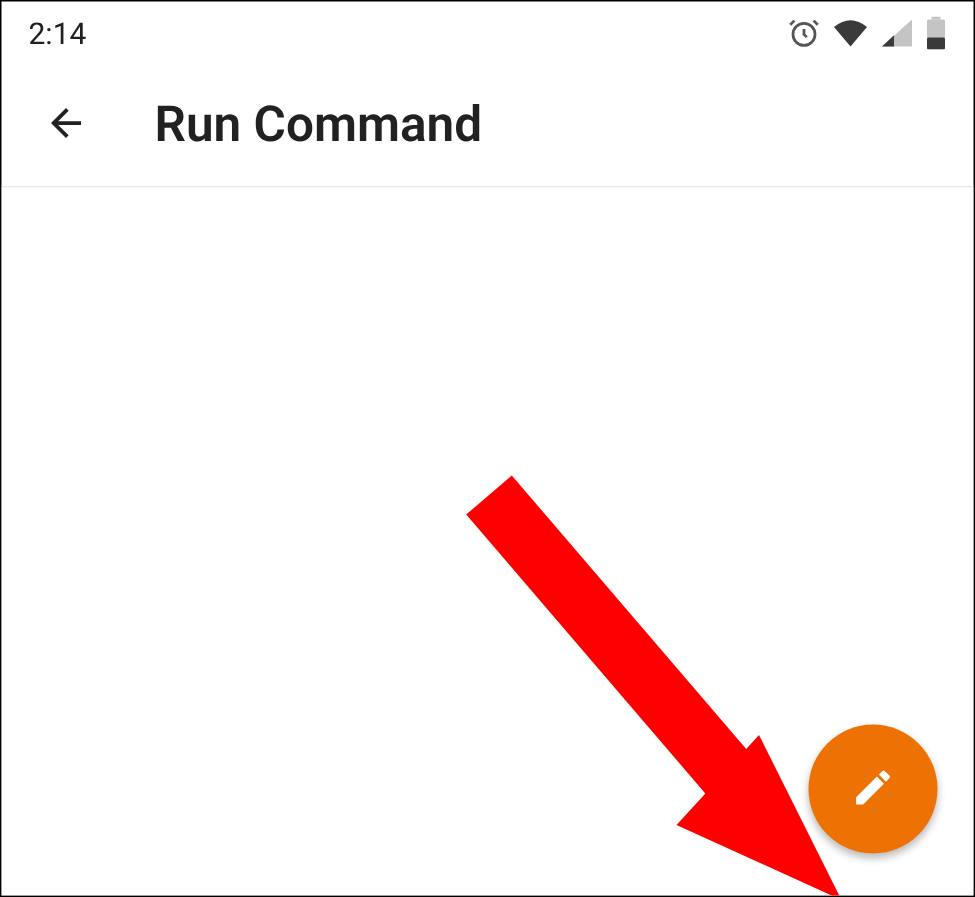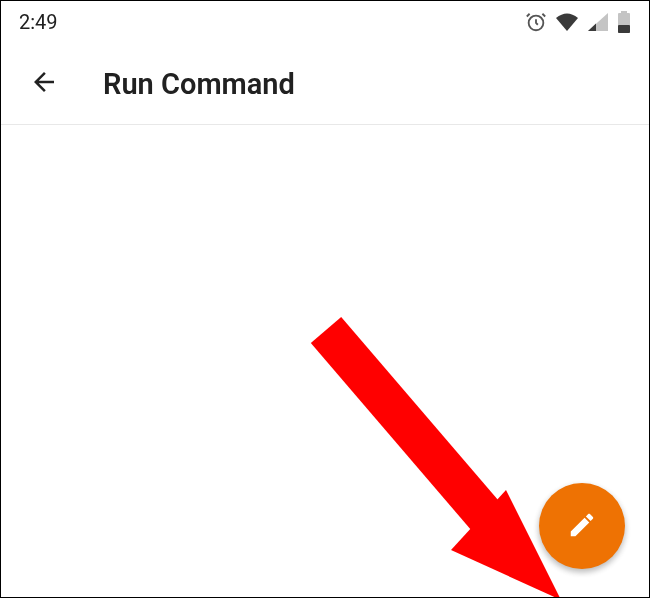--- a/index.html
+++ b/index.html
@@ -46,21 +46,21 @@
     }
     .back-button {
       background: none;
       border: none;
       padding: 8px;
       cursor: pointer;
       display: flex;
       align-items: center;
     }
     .app-title {
-      font-size: 29px;
+      font-size: 33px;
       font-weight: 600;
       color: #212121;
     }
     .content-area {
       position: relative;
       height: calc(100% - 124px);
       background: #ffffff;
     }
     .fab {
       position: absolute;
@@ -81,21 +81,21 @@
       position: absolute;
       top: 175px;
       left: 290px;
       pointer-events: none;
     }
   </style>
 </head>
 <body>
 
 <div class="status-bar">
-  <span class="status-time">2:49</span>
+  <span class="status-time">2:14</span>
   <div class="status-icons">
     <span>
       <svg width="22" height="22" viewBox="0 0 24 24" fill="none" stroke="#555" stroke-width="2">
         <circle cx="12" cy="13" r="8"></circle>
         <path d="M12 9v4l2 2"></path>
         <path d="M5 3L2 6"></path>
         <path d="M19 3l3 3"></path>
       </svg>
     </span>
     <span>

